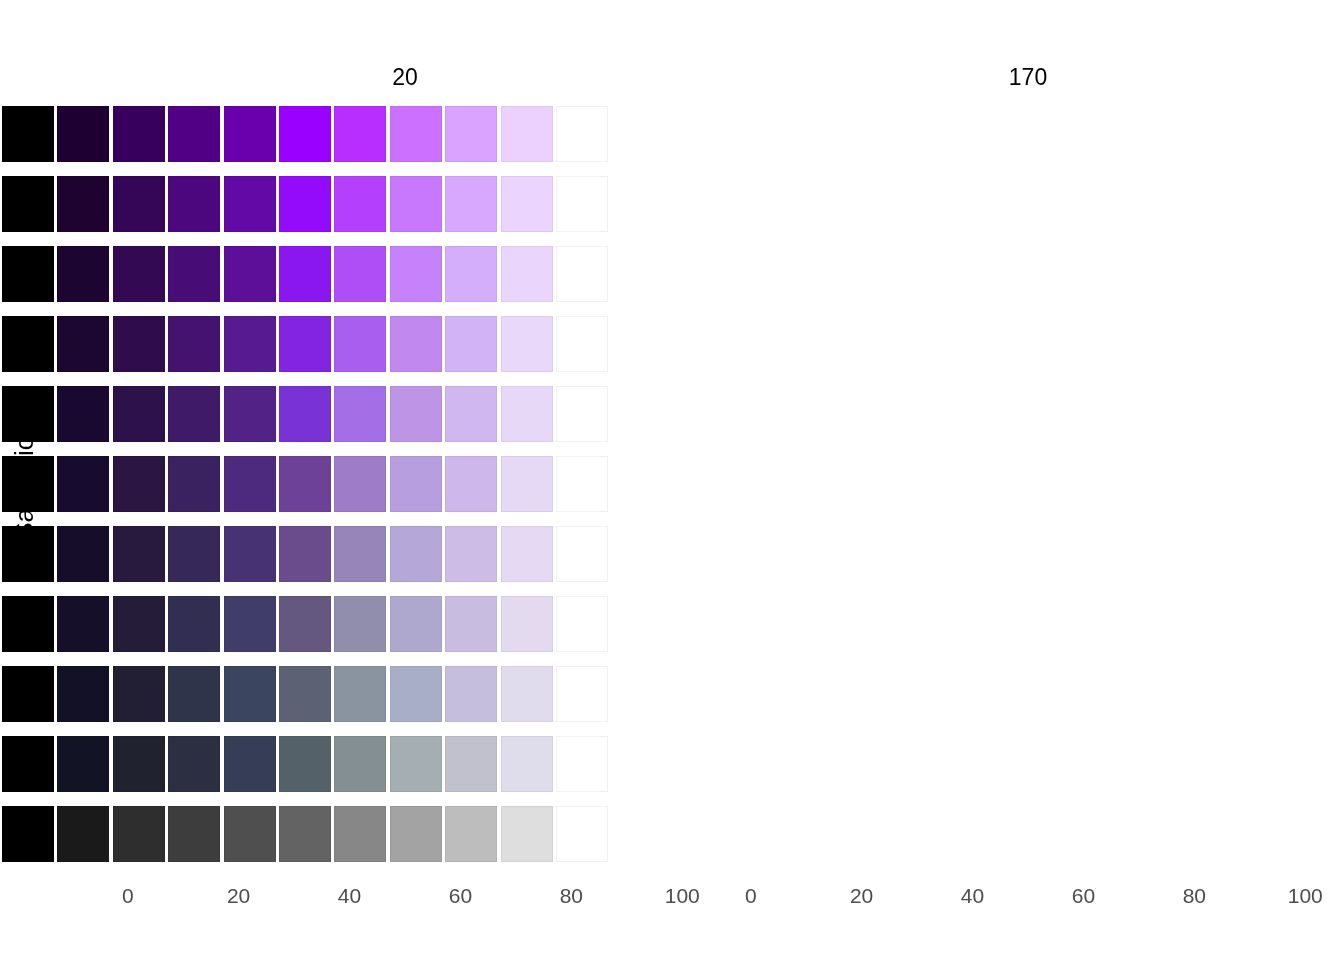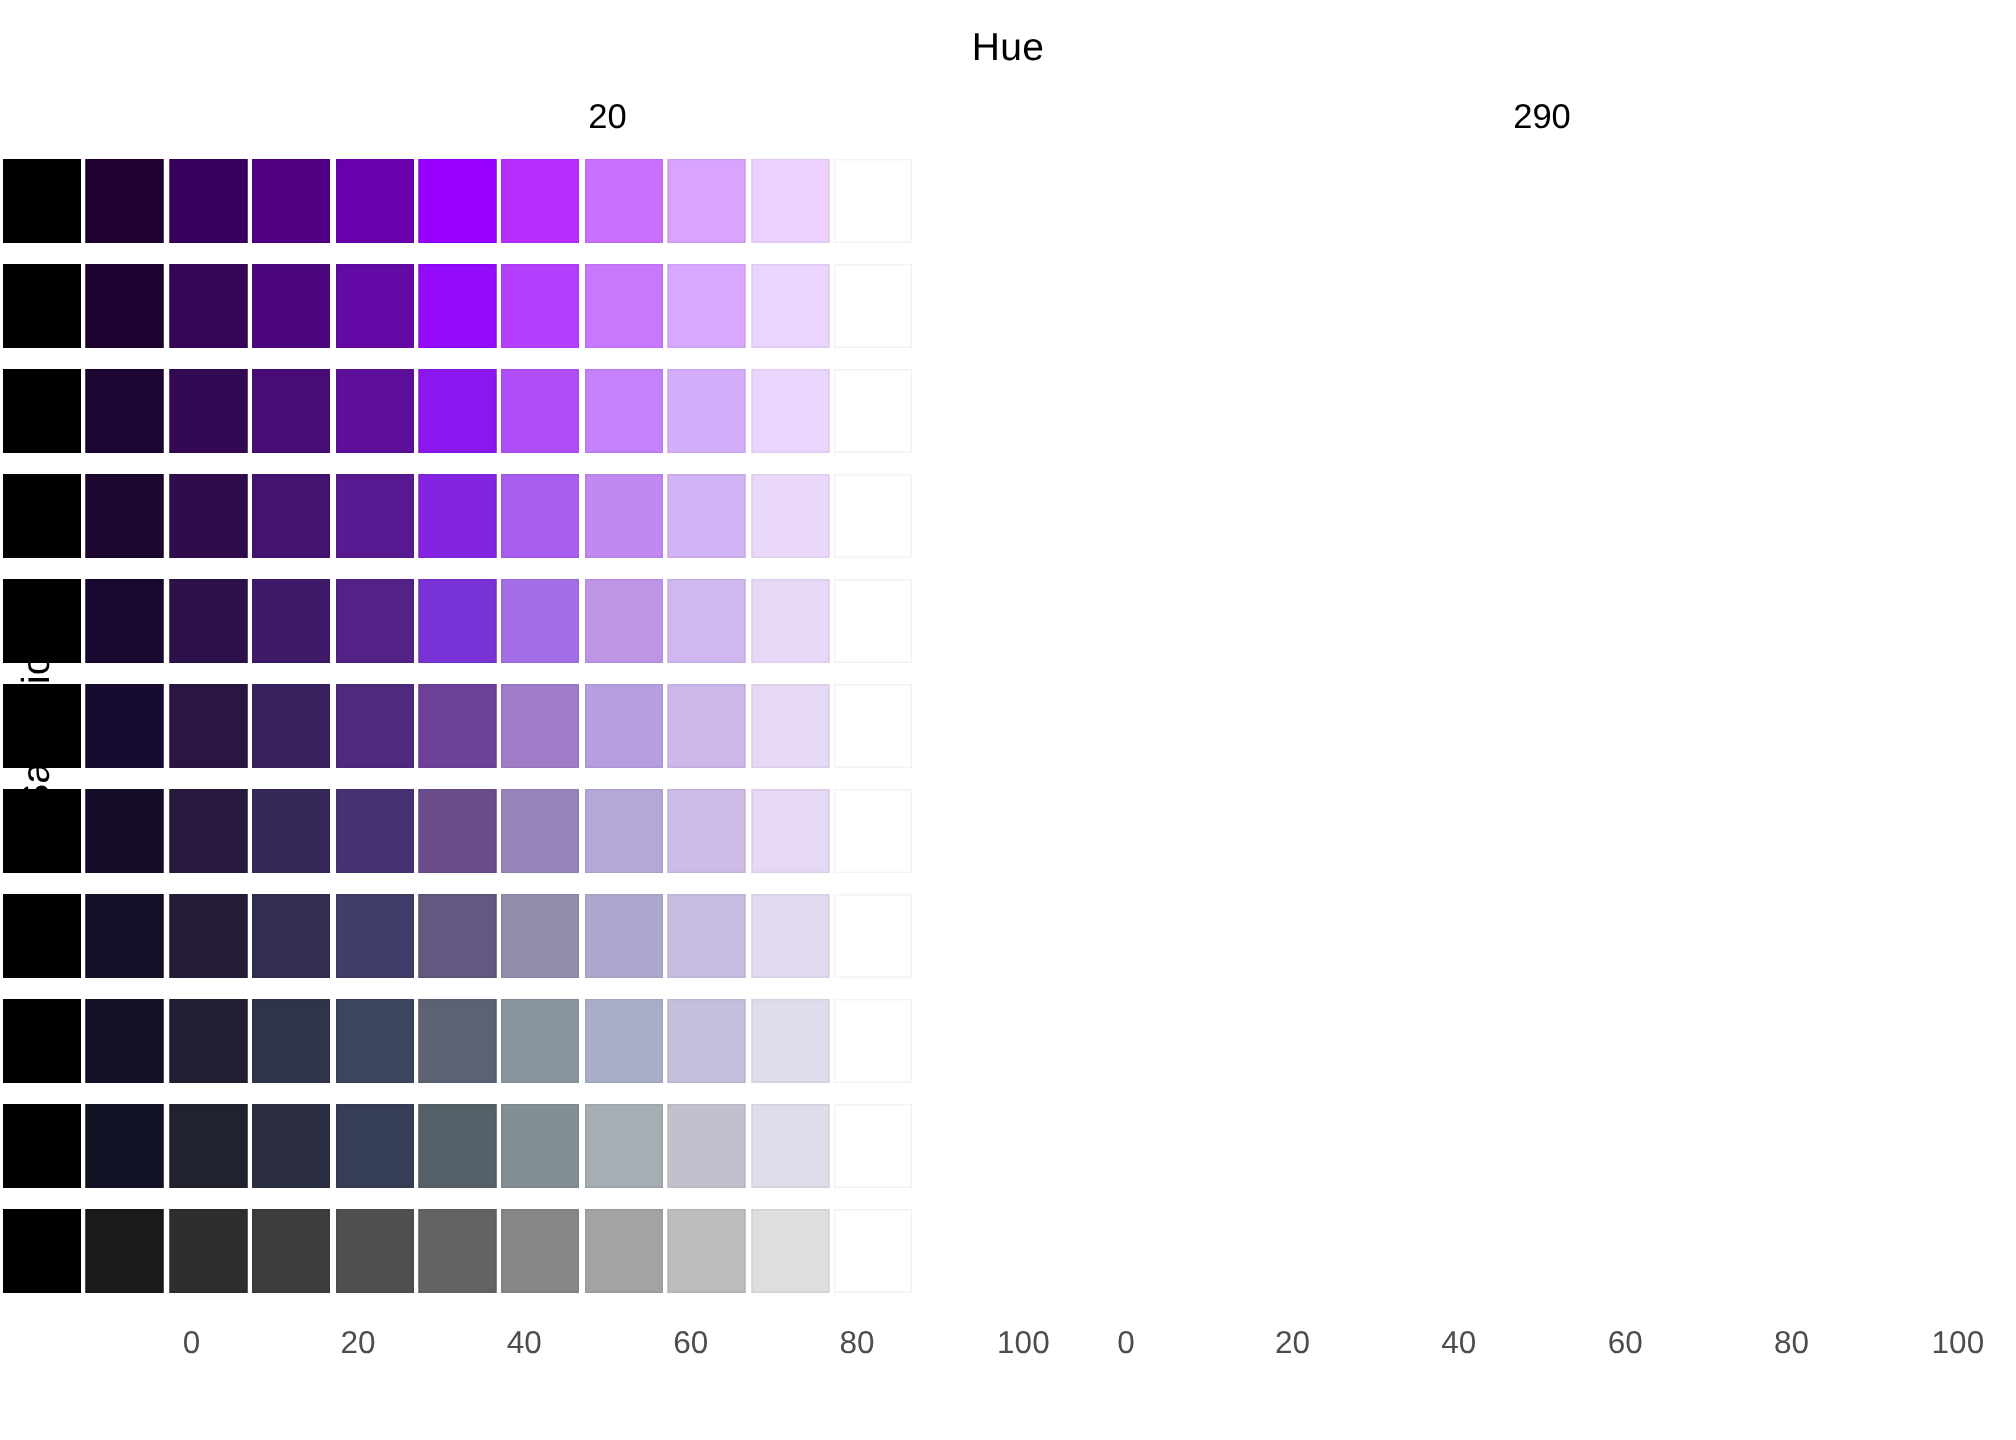--- a/index.html
+++ b/index.html
@@ -114,21 +114,20 @@
     border: 1px solid rgba(0,0,0,0.05);
   }
 
   .ylabels { position: absolute; left: 0; top: 0; width: 96px; height: 960px; }
 </style>
 </head>
 <body>
 
 <div id="plot">
 
-  <div class="facet-super-title">Hue</div>
 
   <div class="axis-title-y">
     <span>Saturation</span>
   </div>
 
 
   <div class="ylabels" id="ylabels">
       <div class="ytick" style="top: 134px;">100</div>
       <div class="ytick" style="top: 274px;">80</div>
       <div class="ytick" style="top: 414px;">60</div>
@@ -422,21 +421,21 @@
         <div class="tile" title="H 290 S 0 L 50" style="left: 279px; width: 52px; background: rgb(99, 99, 99);"></div>
         <div class="tile" title="H 290 S 0 L 60" style="left: 334.455px; width: 52px; background: rgb(135, 135, 135);"></div>
         <div class="tile" title="H 290 S 0 L 70" style="left: 389.909px; width: 52px; background: rgb(163, 163, 163);"></div>
         <div class="tile" title="H 290 S 0 L 80" style="left: 445.364px; width: 52px; background: rgb(189, 189, 189);"></div>
         <div class="tile" title="H 290 S 0 L 90" style="left: 500.818px; width: 52px; background: rgb(222, 222, 222);"></div>
         <div class="tile" title="H 290 S 0 L 100" style="left: 556.273px; width: 52px; background: rgb(255, 255, 255);"></div>
       </div>
     </div>
 
 <div class="strip-label" style="left: 100px; width: 610px;">20</div>
-    <div class="strip-label" style="left: 723px; width: 610px;">290</div>
+    <div class="strip-label" style="left: 723px; width: 610px;">170</div>
     <div class="xtick" style="left: 127.727px;">0</div>
     <div class="xtick" style="left: 238.636px;">20</div>
     <div class="xtick" style="left: 349.545px;">40</div>
     <div class="xtick" style="left: 460.455px;">60</div>
     <div class="xtick" style="left: 571.364px;">80</div>
     <div class="xtick" style="left: 682.273px;">100</div>
     <div class="xtick" style="left: 750.727px;">0</div>
     <div class="xtick" style="left: 861.636px;">20</div>
     <div class="xtick" style="left: 972.545px;">40</div>
     <div class="xtick" style="left: 1083.45px;">60</div>

